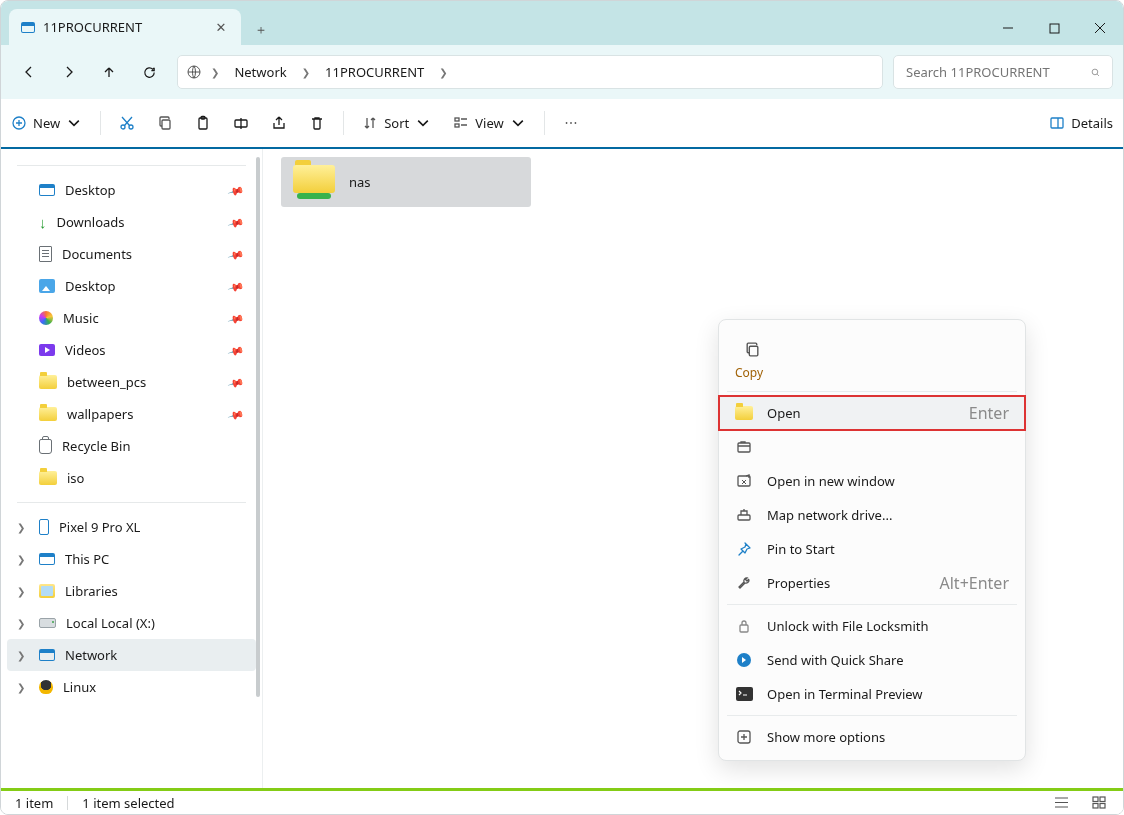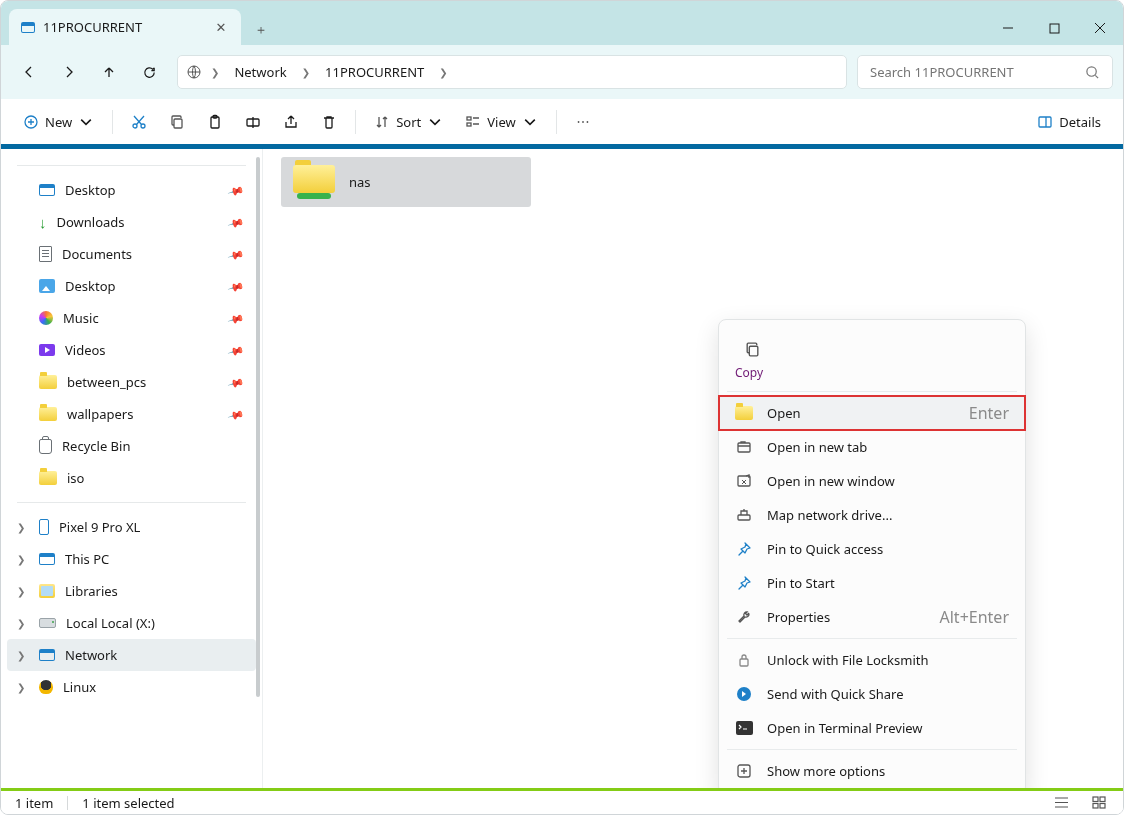--- a/index.html
+++ b/index.html
@@ -15,25 +15,25 @@
 .winctrl{margin-left:auto;display:flex}
 .winbtn{width:46px;height:34px;display:flex;align-items:center;justify-content:center;color:#333}
 
 
 .locbar{height:54px;background:#eaf7f8;display:flex;align-items:center;padding:0 10px;gap:4px}
 .navbtn{width:36px;height:36px;display:flex;align-items:center;justify-content:center;border-radius:4px;color:#444}
 .navbtn.dis{color:#a9a9a9}
 .address{flex:1;height:34px;background:#fff;border:1px solid #d9e3e4;border-radius:5px;display:flex;align-items:center;padding:0 8px;gap:6px;margin:0 6px}
 .crumb{padding:4px 6px;border-radius:3px}
 .chev{color:#777;font-size:10px;padding:0 3px}
-.search{width:256px;height:34px;background:#fff;border:1px solid #d9e3e4;border-radius:5px;display:flex;align-items:center;padding:0 12px;color:#666}
+.search{width:220px;height:34px;background:#fff;border:1px solid #d9e3e4;border-radius:5px;display:flex;align-items:center;padding:0 12px;color:#666}
 .search input{border:none;outline:none;flex:1;font-size:13px;color:#666;background:transparent}
 
 
-.ribbon{height:50px;background:#fff;border-bottom:5px solid #0369a1;display:flex;align-items:center;padding:0 12px;gap:2px}
+.ribbon{height:50px;background:#fff;border-bottom:2px solid #0369a1;display:flex;align-items:center;padding:0 0;gap:2px}
 .rib-btn{height:34px;display:flex;align-items:center;gap:6px;padding:0 10px;border-radius:4px;color:#555}
 .rib-btn.dis{color:#b3b3b3}
 .rib-btn svg{width:16px;height:16px}
 .rib-sep{width:1px;height:24px;background:#e3e6e7;margin:0 6px}
 .rib-spacer{flex:1}
 
 
 .body{display:flex;height:671px}
 .sidebar{width:262px;border-right:1px solid #eceff0;padding:8px 6px;overflow:hidden;position:relative}
 .sidebar hr{border:none;border-top:1px solid #e6e9ea;margin:8px 10px}
@@ -55,21 +55,21 @@
 .context{position:absolute;left:455px;top:170px;width:308px;background:#fcfcfc;border:1px solid #e1e4e5;border-radius:8px;box-shadow:0 8px 24px rgba(0,0,0,.12);padding:6px 0}
 .ctx-row{height:34px;display:flex;align-items:center;padding:0 16px;gap:14px}
 .ctx-row.hov{background:#f0f2f3}
 .ctx-row.hl{outline:2.5px solid #d33;outline-offset:-1px}
 .ctx-icon{width:18px;height:18px;display:flex;align-items:center;justify-content:center;color:#555}
 .ctx-label{flex:1}
 .ctx-hint{color:#8a8a8a;font-size:16px}
 .ctx-sep{height:1px;background:#e8ebec;margin:4px 8px}
 .ctx-top{padding:6px 16px 2px}
 .ctx-top .ic{width:34px;height:34px;display:flex;align-items:center;justify-content:center;border-radius:4px;color:#555}
-.ctx-caption{font-size:12px;color:#701a75;padding:0 16px 6px;margin-top:-4px}
+.ctx-caption{font-size:12px;color:#a16207;padding:0 16px 6px;margin-top:-4px}
 
 
 .status{position:absolute;left:0;right:0;bottom:0;height:26px;border-top:3px solid #84cc16;background:#fff;display:flex;align-items:center;padding:0 14px;gap:14px;font-size:12px;color:#555}
 .status .sep{width:1px;height:14px;background:#d6d9da}
 .status-spacer{flex:1}
 .view-ic{width:20px;height:18px;display:flex;align-items:center;justify-content:center;color:#555;margin-left:4px}
 
 
 .ico-folder{width:18px;height:14px;background:linear-gradient(#fff099,#f3cf3b);border-radius:2px;position:relative}
 .ico-folder::before{content:"";position:absolute;top:-3px;left:1px;width:7px;height:4px;background:#f3cf3b;border-radius:1px 1px 0 0}
@@ -371,48 +371,39 @@
             <span class="ctx-label">Open</span>
             <span class="ctx-hint">Enter</span>
           </div>
           <div class="ctx-row">
             <span class="ctx-icon">
               <svg width="16" height="16" viewBox="0 0 16 16" fill="none" stroke="#555" stroke-width="1.3">
                 <rect x="2" y="4" width="12" height="9" rx="1"></rect>
                 <path d="M2 7h12M5 4V3h4v1"></path>
               </svg>
             </span>
-            <span class="ctx-label">Open in new tab</span>
           </div>
           <div class="ctx-row">
             <span class="ctx-icon">
               <svg width="16" height="16" viewBox="0 0 16 16" fill="none" stroke="#555" stroke-width="1.3">
                 <rect x="2" y="3" width="12" height="10" rx="1"></rect>
                 <path d="M6 7l4 4m0-4-4 4" stroke-width="1"></path>
                 <path d="M10 3l3-1v3"></path>
               </svg>
             </span>
             <span class="ctx-label">Open in new window</span>
           </div>
           <div class="ctx-row">
             <span class="ctx-icon">
               <svg width="16" height="16" viewBox="0 0 16 16" fill="none" stroke="#555" stroke-width="1.3">
                 <rect x="2" y="8" width="12" height="5" rx="1"></rect>
                 <path d="M5 8V4h6v4M8 2v2"></path>
               </svg>
             </span>
             <span class="ctx-label">Map network drive...</span>
-          </div>
-          <div class="ctx-row">
-            <span class="ctx-icon">
-              <svg width="16" height="16" viewBox="0 0 16 16" fill="none" stroke="#1e80c8" stroke-width="1.3">
-                <path d="M9 2l5 5-3 1-2 4-2-2-4 4 4-4-2-2 4-2 1-3z" stroke-linejoin="round"></path>
-              </svg>
-            </span>
-            <span class="ctx-label">Pin to Quick access</span>
           </div>
           <div class="ctx-row">
             <span class="ctx-icon">
               <svg width="16" height="16" viewBox="0 0 16 16" fill="none" stroke="#1e80c8" stroke-width="1.3">
                 <path d="M9 2l5 5-3 1-2 4-2-2-4 4 4-4-2-2 4-2 1-3z" stroke-linejoin="round"></path>
               </svg>
             </span>
             <span class="ctx-label">Pin to Start</span>
           </div>
           <div class="ctx-row">

